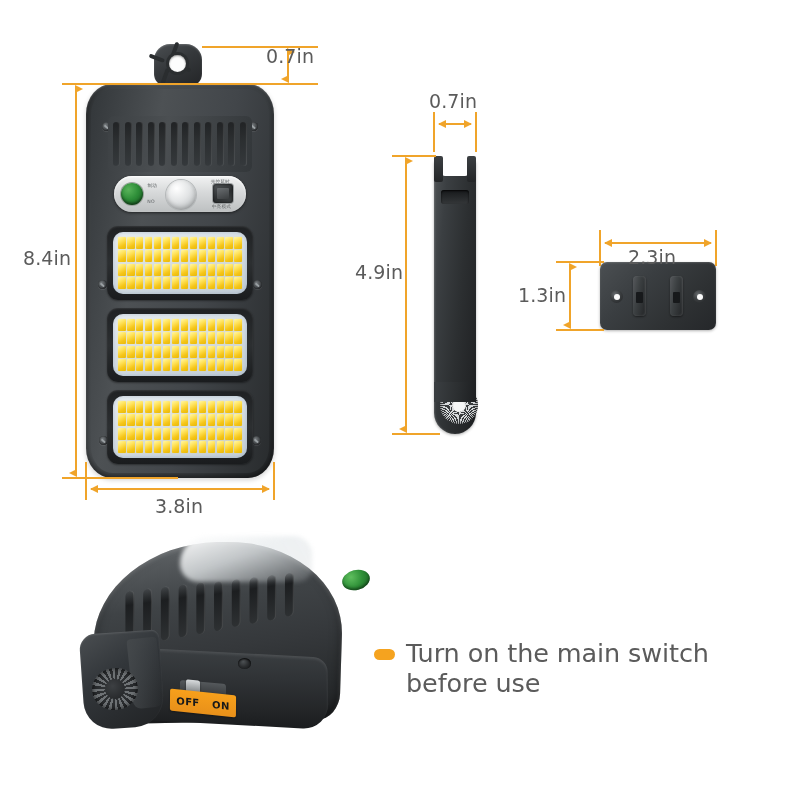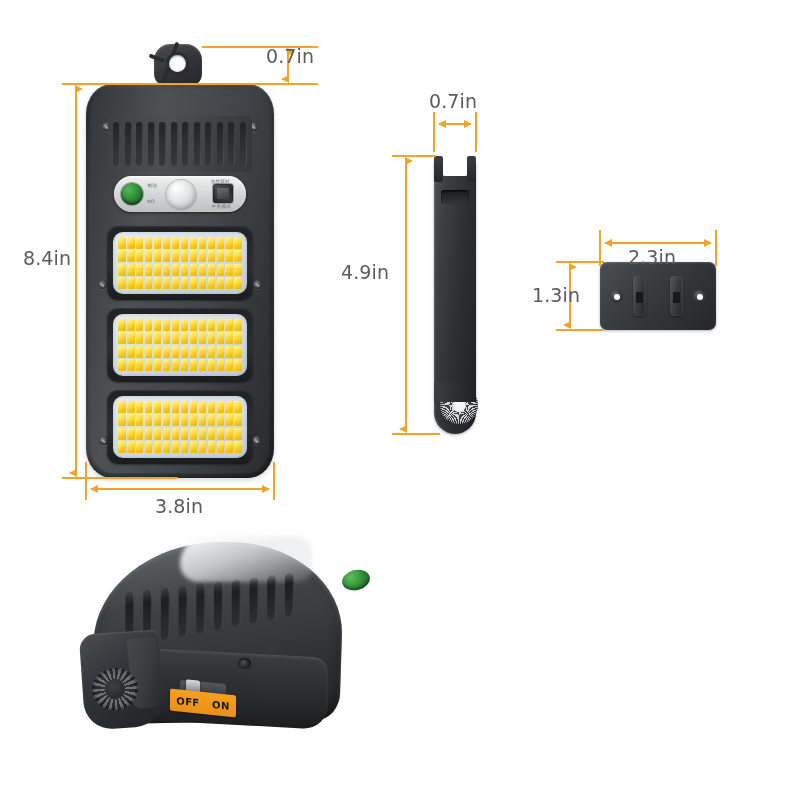--- a/index.html
+++ b/index.html
@@ -780,20 +780,27 @@
     <div class="cu-armflap"></div>
     <div class="cu-hingegear"></div>
     <div class="cu-switch-plate"></div>
     <div class="cu-switch-nub"></div>
     <div class="cu-switch-label">
       <span>OFF</span>
       <span>ON</span>
     </div>
   </div>
 
+  <div id="caption">
+    <div class="bullet-pill"></div>
+    <div class="caption-text">
+      <div>Turn on the main switch</div>
+      <div>before use</div>
+    </div>
+  </div>
 
   <svg id="dimlayer" width="800" height="800" viewBox="0 0 800 800">
     <defs>
       <marker id="ah-up" markerWidth="8" markerHeight="8" refX="4" refY="7" orient="auto" markerUnits="userSpaceOnUse">
         <path d="M4,0 L8,8 L0,8 Z" fill="#f0a42a"></path>
       </marker>
       <marker id="ah-dn" markerWidth="8" markerHeight="8" refX="4" refY="1" orient="auto" markerUnits="userSpaceOnUse">
         <path d="M4,8 L0,0 L8,0 Z" fill="#f0a42a"></path>
       </marker>
       <marker id="ah-lt" markerWidth="8" markerHeight="8" refX="1" refY="4" orient="auto" markerUnits="userSpaceOnUse">
@@ -833,17 +840,17 @@
       <line x1="556" y1="262" x2="604" y2="262"></line>
       <line x1="556" y1="330" x2="604" y2="330"></line>
       <line x1="570" y1="267" x2="570" y2="325" marker-start="url(#ah-up)" marker-end="url(#ah-dn)"></line>
     </g>
   </svg>
 
   <div class="dim-label" style="left:266px; top:45px;">0.7in</div>
   <div class="dim-label" style="left:23px;  top:247px;">8.4in</div>
   <div class="dim-label" style="left:155px; top:495px;">3.8in</div>
   <div class="dim-label" style="left:429px; top:90px;">0.7in</div>
-  <div class="dim-label" style="left:341px; top:261px;">4.9in</div>
+  <div class="dim-label" style="left:355px; top:261px;">4.9in</div>
   <div class="dim-label" style="left:628px; top:210px;margin-top:36px;">2.3in</div>
-  <div class="dim-label" style="left:518px; top:284px;margin-left:14px;">1.3in</div>
+  <div class="dim-label" style="left:518px; top:284px;">1.3in</div>
 
 </div>
 
 </body></html>

